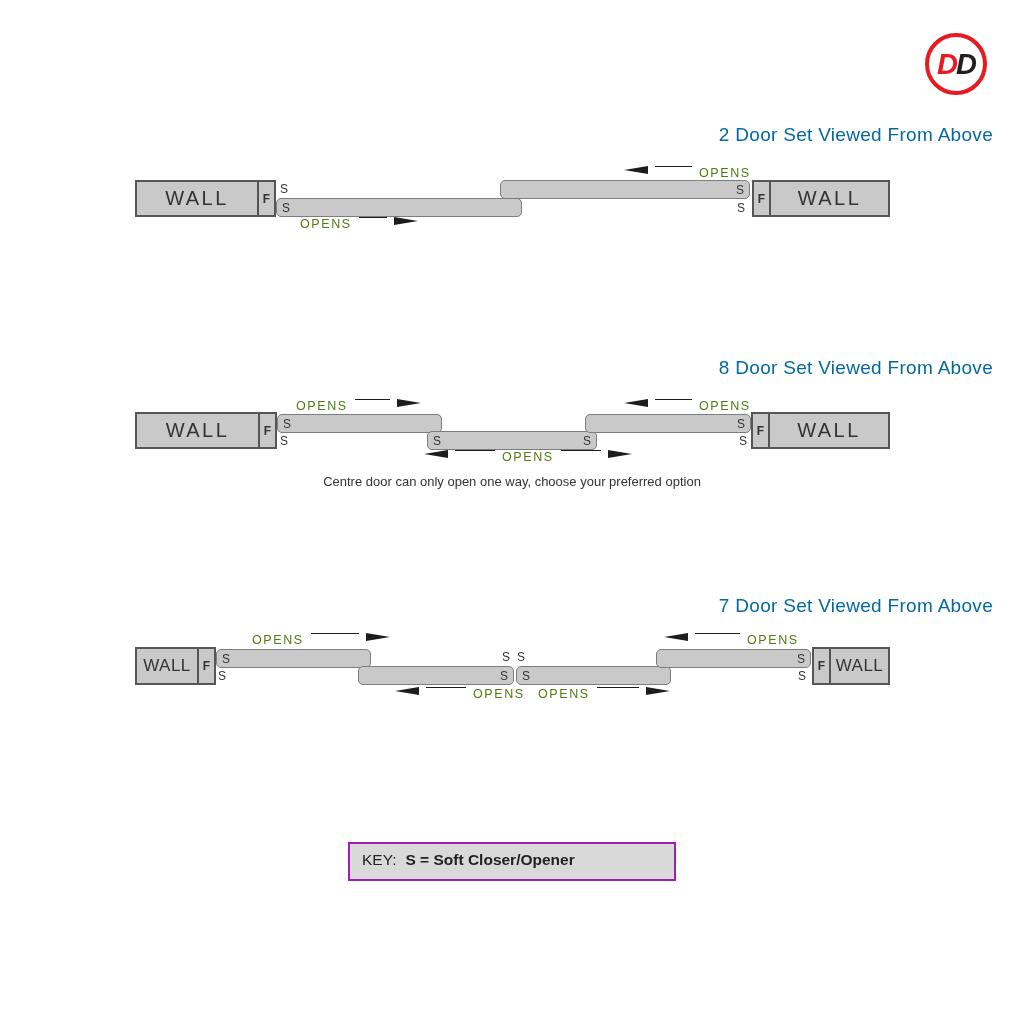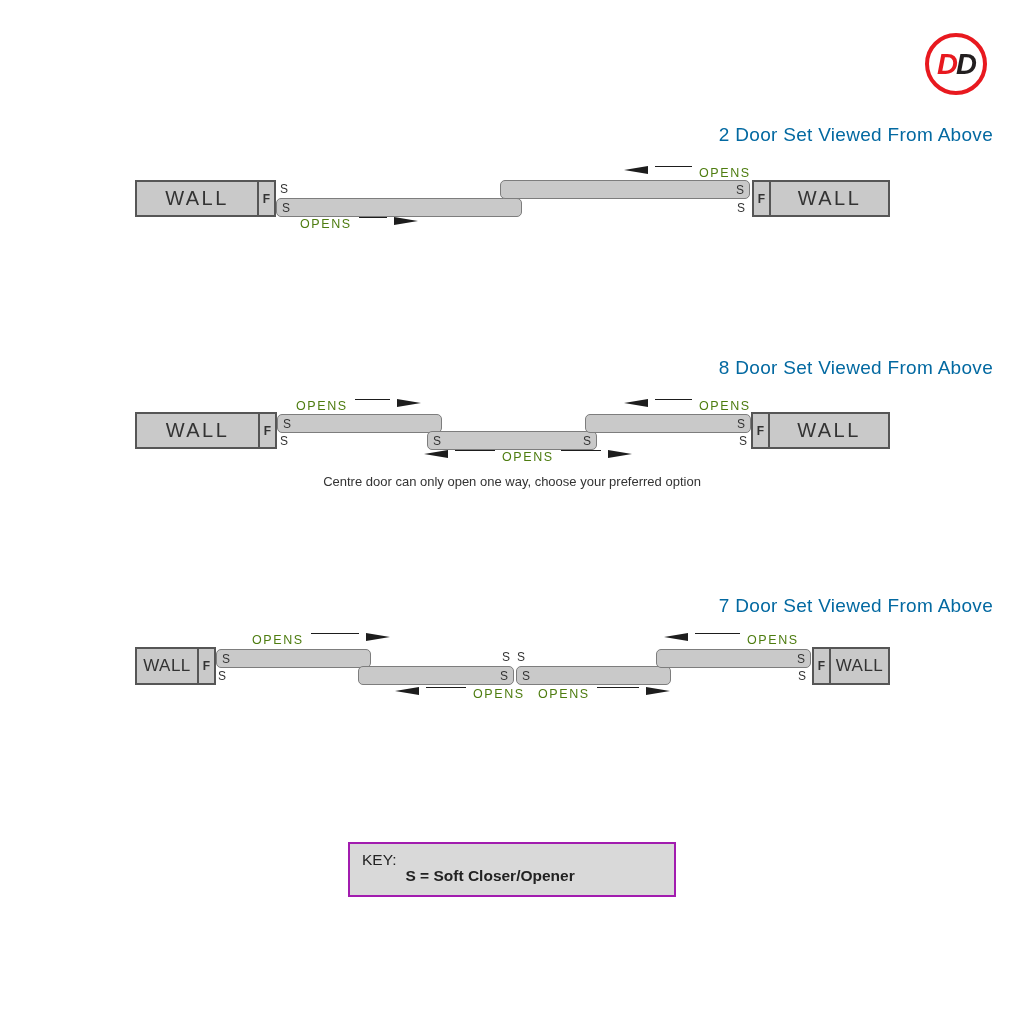--- a/index.html
+++ b/index.html
@@ -57,21 +57,21 @@
   .tri-r{width:0;height:0;border-top:4px solid transparent;border-bottom:4px solid transparent;border-left:24px solid #1d1d1d;}
   .tri-l{width:0;height:0;border-top:4px solid transparent;border-bottom:4px solid transparent;border-right:24px solid #1d1d1d;}
 
   
   .key-box{
     position:absolute;left:348px;top:842px;width:328px;box-sizing:border-box;
     background:#d9d9d9;border:2px solid #a21caf;
     padding:6px 10px 8px 12px;font-size:15.5px;color:#222;
     display:flex;gap:9px;line-height:1.35;
   }
-  .key-lines{display:flex;flex-direction:column;margin-top:16px;}
+  .key-lines{display:flex;flex-direction:column;}
   .key-s{font-weight:700;}
   .key-f{font-weight:400;}
 
   
   .logo{
     position:absolute;left:925px;top:33px;width:62px;height:62px;
     border:4px solid #e8191f;border-radius:50%;box-sizing:border-box;
     background:#fff;display:flex;align-items:center;justify-content:center;
     font-style:italic;font-weight:700;font-size:29px;letter-spacing:-2px;
   }

